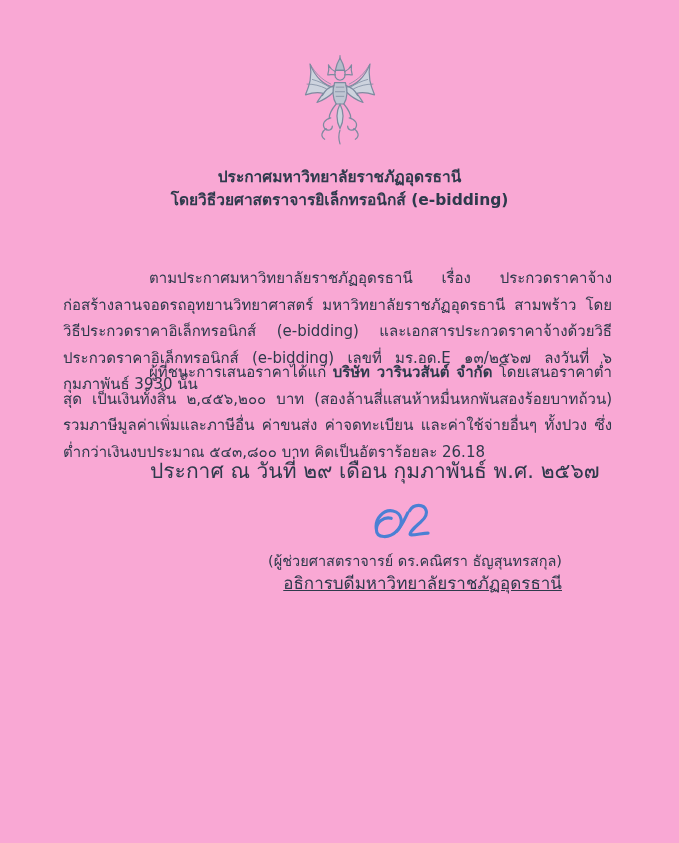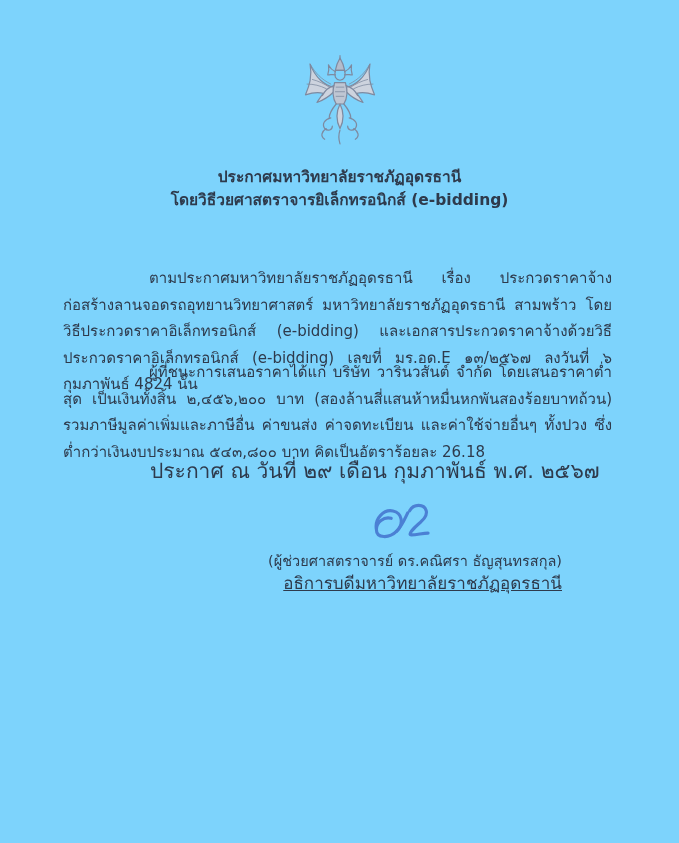--- a/index.html
+++ b/index.html
@@ -1,39 +1,39 @@
 <!DOCTYPE html>
 <html><head>
 <meta charset="utf-8">
 <style>
   html,body{margin:0;padding:0;background:#ffffff;}
   .page{
     position:relative;
     width:679px;height:843px;
-    background:#7dd3fc;
+    background:#f9a8d4;
     font-family:"DejaVu Sans","Liberation Sans",sans-serif;
     color:#2e3a4c;
     overflow:hidden;
   }
   .emblem{
     position:absolute;top:53px;left:50%;transform:translateX(-50%);
     width:92px;height:102px;
   }
   .title-block{
     position:absolute;top:166px;left:30px;right:30px;
     text-align:center;font-weight:bold;font-size:15.5px;line-height:23px;
   }
   .para{
     position:absolute;left:63px;width:549px;
     font-size:15px;line-height:26.5px;
     text-align:justify;
   }
   .para1{top:250px;text-indent:86px;}
   .para2{top:344px;text-indent:86px;}
-  .company-bold{font-weight:normal;}
+  .company-bold{font-weight:bold;}
   .date-line{
     position:absolute;top:459px;left:150px;
     font-size:21px;line-height:24px;
   }
   .sig-block{
     position:absolute;top:498px;left:248px;width:314px;
     text-align:right;
   }
   .signature-svg{display:block;margin:0 auto 4px auto;width:86px;height:48px;}
   .sig-name{font-size:14.5px;line-height:22px;}
@@ -75,21 +75,21 @@
         <path d="M60 100 C58 106 58 112 60 118"></path>
       </g>
     </svg>
   </div>
 
   <div class="title-block">
     <div>ประกาศมหาวิทยาลัยราชภัฏอุดรธานี</div>
     <div>โดยวิธีวยศาสตราจารยิเล็กทรอนิกส์ (e-bidding)</div>
   </div>
 
-  <p class="para para1">ตามประกาศมหาวิทยาลัยราชภัฏอุดรธานี เรื่อง ประกวดราคาจ้างก่อสร้างลานจอดรถอุทยานวิทยาศาสตร์ มหาวิทยาลัยราชภัฏอุดรธานี สามพร้าว โดยวิธีประกวดราคาอิเล็กทรอนิกส์ (e-bidding) และเอกสารประกวดราคาจ้างด้วยวิธีประกวดราคาอิเล็กทรอนิกส์ (e-bidding) เลขที่ มร.อด.E ๑๓/๒๕๖๗ ลงวันที่ ๖ กุมภาพันธ์ 4824 นั้น</p>
+  <p class="para para1">ตามประกาศมหาวิทยาลัยราชภัฏอุดรธานี เรื่อง ประกวดราคาจ้างก่อสร้างลานจอดรถอุทยานวิทยาศาสตร์ มหาวิทยาลัยราชภัฏอุดรธานี สามพร้าว โดยวิธีประกวดราคาอิเล็กทรอนิกส์ (e-bidding) และเอกสารประกวดราคาจ้างด้วยวิธีประกวดราคาอิเล็กทรอนิกส์ (e-bidding) เลขที่ มร.อด.E ๑๓/๒๕๖๗ ลงวันที่ ๖ กุมภาพันธ์ 3930 นั้น</p>
 
   <p class="para para2"><span>ผู้ที่ชนะการเสนอราคาได้แก่ </span><span class="company-bold">บริษัท วารินวสันต์ จำกัด</span><span> โดยเสนอราคาต่ำสุด เป็นเงินทั้งสิ้น ๒,๔๕๖,๒๐๐ บาท (สองล้านสี่แสนห้าหมื่นหกพันสองร้อยบาทถ้วน) รวมภาษีมูลค่าเพิ่มและภาษีอื่น ค่าขนส่ง ค่าจดทะเบียน และค่าใช้จ่ายอื่นๆ ทั้งปวง ซึ่งต่ำกว่าเงินงบประมาณ ๕๔๓,๘๐๐ บาท คิดเป็นอัตราร้อยละ 26.18</span></p>
 
   <div class="date-line">ประกาศ ณ วันที่ ๒๙  เดือน  กุมภาพันธ์  พ.ศ. ๒๕๖๗</div>
 
   <div class="sig-block">
     <svg class="signature-svg" viewBox="0 0 90 52" aria-hidden="true">
       <g stroke="#4b80d4" fill="none" stroke-width="3.4" stroke-linecap="round" stroke-linejoin="round">
         <path d="M14 34 C12 22 22 12 32 14 C42 16 44 28 36 36 C28 44 14 44 14 34 C14 26 22 20 30 22"></path>
         <path d="M36 36 C42 30 45 22 48 16"></path>

